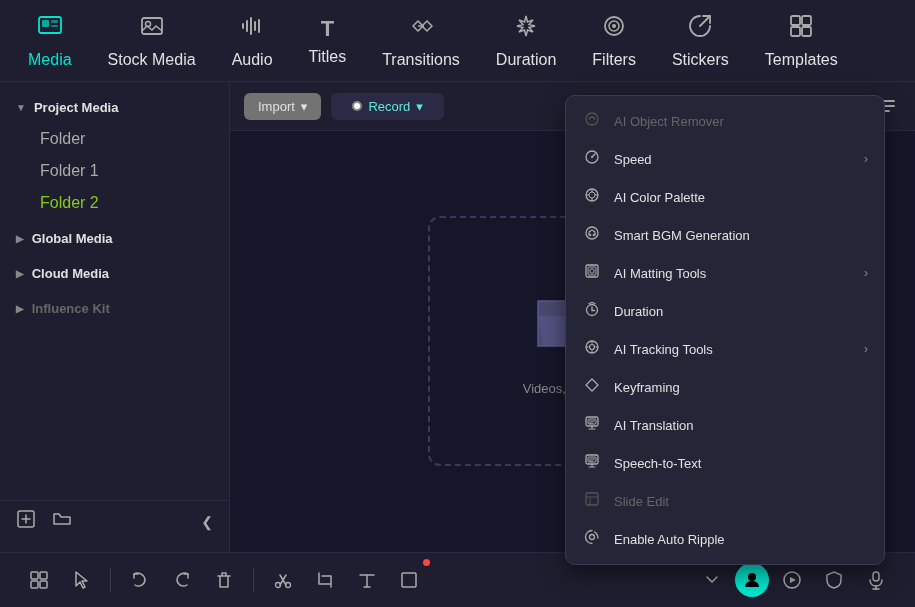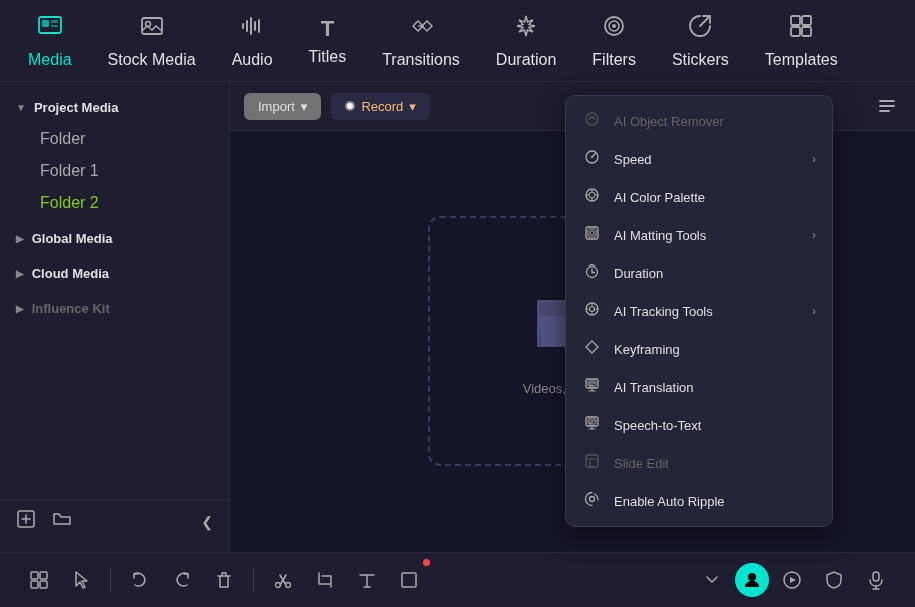--- a/index.html
+++ b/index.html
@@ -124,22 +124,22 @@
       font-size: 13px;
       cursor: pointer;
       gap: 6px;
     }
     .record-btn {
       display: flex;
       align-items: center;
       background: #2a2a45;
       border: none;
       border-radius: 6px;
-      padding: 6px 14px;
-      color: #fdba74;
+      padding: 6px 21px;
+      color: #5eead4;
       font-size: 13px;
       cursor: pointer;
       gap: 6px;
     }
     .record-btn .dot {
       width: 10px;
       height: 10px;
       background: #fff;
       border-radius: 50%;
       border: 2px solid #888;
@@ -199,21 +199,21 @@
     }
 
     
     .dropdown-menu {
       position: absolute;
       top: 95px;
       left: 565px;
       background: #252538;
       border: 1px solid #3a3a55;
       border-radius: 10px;
-      width: 268px;
+      width: 320px;
       z-index: 100;
       padding: 6px 0;
       box-shadow: 0 8px 24px rgba(0,0,0,0.5);
     }
     .menu-item {
       display: flex;
       align-items: center;
       padding: 9px 16px;
       font-size: 13px;
       cursor: pointer;
@@ -502,20 +502,33 @@
         <circle cx="8" cy="8" r="3" stroke="#aaa" stroke-width="1" fill="none"></circle>
         <line x1="8" y1="2" x2="8" y2="5" stroke="#aaa" stroke-width="1.2"></line>
         <line x1="8" y1="11" x2="8" y2="14" stroke="#aaa" stroke-width="1.2"></line>
         <line x1="2" y1="8" x2="5" y2="8" stroke="#aaa" stroke-width="1.2"></line>
         <line x1="11" y1="8" x2="14" y2="8" stroke="#aaa" stroke-width="1.2"></line>
       </svg>
     </span>
     <span>AI Color Palette</span>
   </div>
 
+  <div class="menu-item">
+    <span class="menu-icon">
+      <svg width="16" height="16" viewBox="0 0 16 16" fill="none">
+        <circle cx="8" cy="8" r="6" stroke="#aaa" stroke-width="1.3" fill="none"></circle>
+        <path d="M5 10 L5 7 L8 5 L11 7 L11 10" stroke="#aaa" stroke-width="1.2" fill="none" stroke-linejoin="round"></path>
+        <line x1="5" y1="10" x2="7" y2="10" stroke="#aaa" stroke-width="1.2"></line>
+        <line x1="9" y1="10" x2="11" y2="10" stroke="#aaa" stroke-width="1.2"></line>
+        <circle cx="6" cy="10" r="1" stroke="#aaa" stroke-width="1" fill="none"></circle>
+        <circle cx="10" cy="10" r="1" stroke="#aaa" stroke-width="1" fill="none"></circle>
+      </svg>
+    </span>
+    <span>Smart BGM Generation</span>
+  </div>
 
   <div class="menu-item">
     <span class="menu-icon">
       <svg width="16" height="16" viewBox="0 0 16 16" fill="none">
         <rect x="2" y="2" width="12" height="12" rx="1.5" stroke="#aaa" stroke-width="1.3" fill="none"></rect>
         <rect x="4" y="4" width="8" height="8" rx="1" stroke="#aaa" stroke-width="1" fill="none"></rect>
         <rect x="6" y="6" width="4" height="4" rx="0.5" stroke="#aaa" stroke-width="1" fill="none"></rect>
       </svg>
     </span>
     <span>AI Matting Tools</span>

